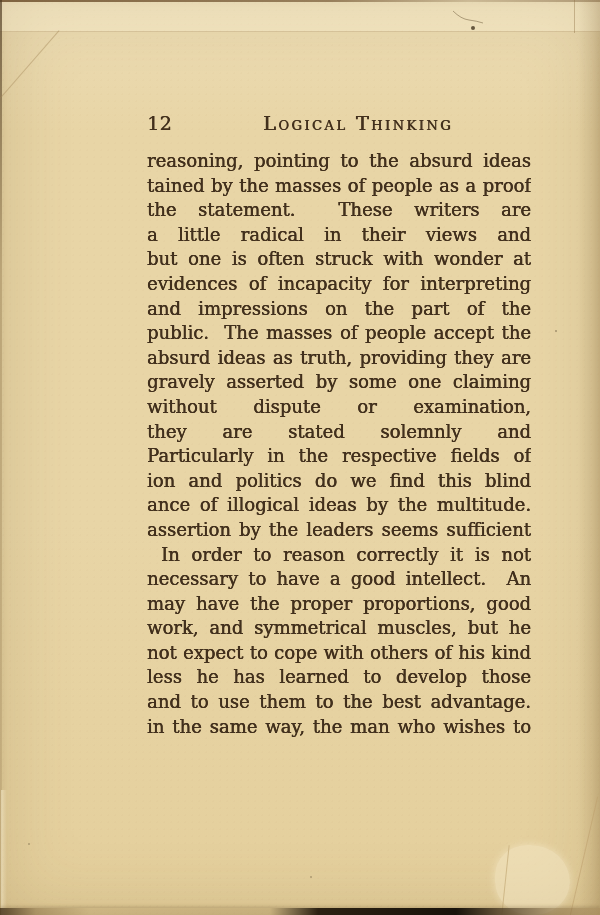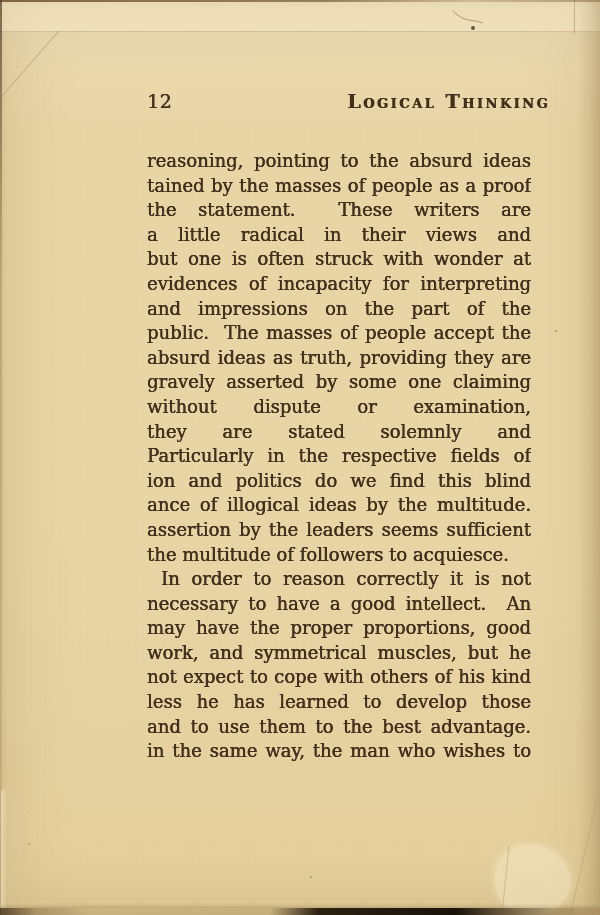--- a/index.html
+++ b/index.html
@@ -40,27 +40,27 @@
     background:rgba(200,175,125,.8);transform:rotate(6deg);}
   .corner-crease{position:absolute;left:583px;top:795px;width:1px;height:126px;
     background:rgba(190,160,110,.6);transform:rotate(13deg);}
   .speck{position:absolute;border-radius:50%;background:rgba(55,40,22,.75);}
   .speck.s1{left:471px;top:26px;width:4px;height:4px;}
   .speck.s2{left:555px;top:330px;width:2px;height:2px;opacity:.5;}
   .speck.s3{left:310px;top:876px;width:2px;height:2px;opacity:.4;}
   .speck.s4{left:28px;top:843px;width:2px;height:2px;opacity:.4;}
   .squiggle{position:absolute;left:450px;top:5px;}
   
-  .column{position:absolute;left:147px;top:88px;width:384px;}
+  .column{position:absolute;left:147px;top:110px;width:384px;}
   .page-header{position:relative;height:26px;font-size:19px;line-height:26px;}
   .page-num{position:absolute;left:0;top:0;letter-spacing:.5px;text-shadow:.5px 0 0 currentColor;}
   .running-title{
-    text-align:right;transform:translateX(19px);
+    text-align:center;transform:translateX(19px);
     font-variant:small-caps;letter-spacing:2.5px;
-    text-shadow:.6px 0 0 currentColor;font-weight:bold;}
+    text-shadow:.6px 0 0 currentColor;}
   .body-text{position:absolute;left:147px;top:149px;width:384px;font-size:18px;}
   .line{
     height:24.6px;line-height:24.6px;overflow:hidden;white-space:pre-wrap;
     text-align:justify;text-align-last:justify;
     text-shadow:.35px 0 0 currentColor, 0 0 .4px rgba(66,48,28,.55);}
   .line.indent{text-indent:14px;}
   .line.plain-end{text-align-last:left;}
 </style>
 </head>
 <body>
@@ -103,21 +103,20 @@
       <div class="line">and impressions on the part of the general</div>
       <div class="line">public.  The masses of people accept the most</div>
       <div class="line">absurd ideas as truth, providing they are</div>
       <div class="line">gravely asserted by some one claiming author-</div>
       <div class="line">without dispute or examination, providing</div>
       <div class="line">they are stated solemnly and authoritatively.</div>
       <div class="line">Particularly in the respective fields of relig-</div>
       <div class="line">ion and politics do we find this blind accept-</div>
       <div class="line">ance of illogical ideas by the multitude.  Mere</div>
       <div class="line">assertion by the leaders seems sufficient for</div>
-      <div class="line plain-end">the multitude of followers to acquiesce.</div>
       <div class="line indent">In order to reason correctly it is not merely</div>
       <div class="line">necessary to have a good intellect.  An athlete</div>
       <div class="line">may have the proper proportions, good frame-</div>
       <div class="line">work, and symmetrical muscles, but he can-</div>
       <div class="line">not expect to cope with others of his kind un-</div>
       <div class="line">less he has learned to develop those muscles</div>
       <div class="line">and to use them to the best advantage.  And,</div>
       <div class="line">in the same way, the man who wishes to reason</div>
     </div>
 

